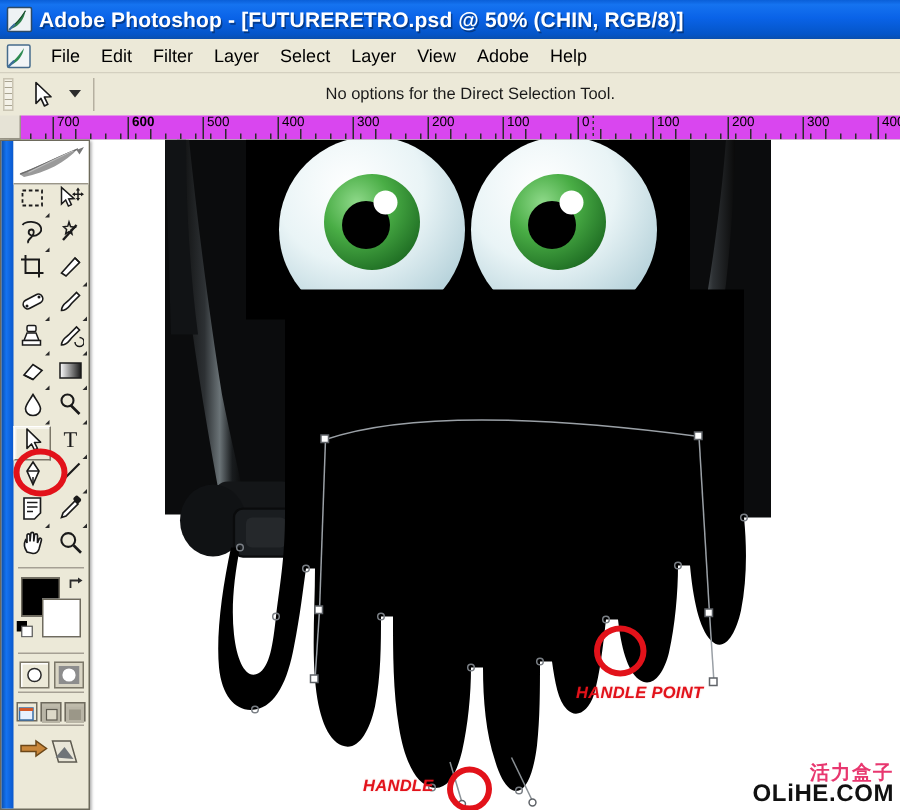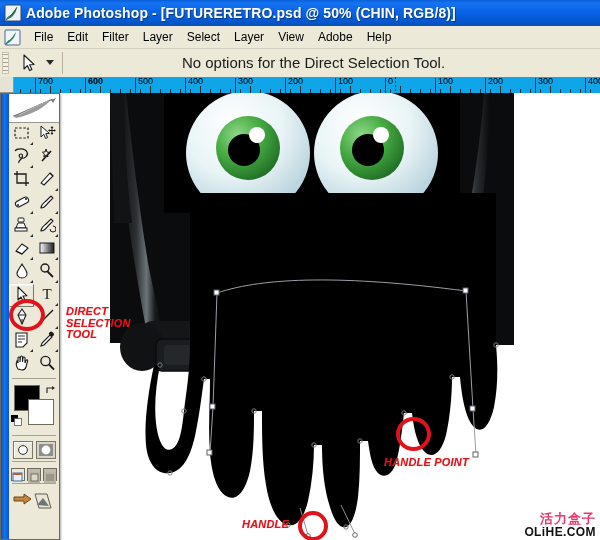--- a/index.html
+++ b/index.html
@@ -49,31 +49,31 @@
   }
   .opt-toolicon{
     width:28px;height:24px;margin-left:6px;display:flex;align-items:center;justify-content:center;flex:0 0 auto;
   }
   .opt-caret{
     width:0;height:0;border-left:4px solid transparent;border-right:4px solid transparent;
     border-top:5px solid #2b2b2b;margin-left:3px;flex:0 0 auto;
   }
   .opt-sep{width:1px;height:22px;background:#b5b0a0;margin-left:8px;flex:0 0 auto;}
   .opt-text{
-    flex:1 1 auto;text-align:center;font-size:15px;color:#1a1a1a;padding-right:36px;
+    flex:1 1 auto;text-align:center;font-size:11px;color:#1a1a1a;padding-right:36px;
   }
 
   
   .ruler-corner{
     position:absolute;left:0;top:77px;width:14px;height:16px;background:#e6e3d6;
     border-right:1px solid #9a9688;border-bottom:1px solid #9a9688;box-sizing:border-box;
   }
   .ruler-h{
     position:absolute;left:14px;top:77px;width:586px;height:16px;
-    background:#0ea5e9;border-bottom:1px solid #6f6b5e;overflow:hidden;
+    background:#d946ef;border-bottom:1px solid #6f6b5e;overflow:hidden;
   }
   .ruler-v{
     position:absolute;left:0;top:93px;width:14px;height:447px;
     background:#e6e3d6;border-right:1px solid #6f6b5e;overflow:hidden;
   }
   .tick{position:absolute;bottom:0;width:1px;background:#2b2b2b;}
   .tickv{position:absolute;right:0;height:1px;background:#2b2b2b;}
   .rlabel{position:absolute;top:0px;font-size:9px;color:#000;line-height:9px;white-space:nowrap;}
   .origin-dash{
     position:absolute;top:0;bottom:0;width:1px;
@@ -136,21 +136,21 @@
     font-size:11px;line-height:11.5px;letter-spacing:0.2px;white-space:pre-line;
     text-shadow:0 0 1px rgba(226,18,26,.35);
   }
   .ring{
     position:absolute;border:4px solid #e2121a;border-radius:50%;box-sizing:border-box;
   }
 
   
   .wm{position:absolute;right:4px;bottom:2px;text-align:right;line-height:1;}
   .wm-cn{color:#e8376f;font-size:13px;font-weight:bold;letter-spacing:1px;}
-  .wm-en{color:#111;font-size:12px;font-weight:bold;letter-spacing:0.4px;margin-top:1px;}
+  .wm-en{color:#111;font-size:16px;font-weight:bold;letter-spacing:0.4px;margin-top:1px;}
 </style>
 </head>
 <body>
 
 <div id="app">
 
   <div class="titlebar">
     <div class="ps-logo">
       <svg width="18" height="18" viewBox="0 0 18 18">
         <rect x="1" y="1" width="16" height="16" rx="1" fill="#eef2f4" stroke="#2d4a66" stroke-width="1"></rect>
@@ -710,23 +710,20 @@
         <svg width="42" height="20" viewBox="0 0 42 20">
           <path d="M1 6 L11 6 L11 3 L18 8 L11 13 L11 10 L1 10 Z" fill="#c8863a" stroke="#6b4718" stroke-width="1"></path>
           <path d="M22 3 L34 3 L38 17 L26 17 Z" fill="#e9e6d8" stroke="#5e5b50" stroke-width="1"></path>
           <path d="M24 14 L30 7 L36 15 Z" fill="#6f7478"></path>
         </svg>
       </div>
     </div>
   </div>
 
   <div class="ring" id="ring-0" style="left: 9px; top: 299px; width: 36px; height: 32px;"></div>
-  <div class="anno" id="anno-0" style="left: 66px; top: 306px;">DIRECT
-SELECTION
-TOOL</div>
 
   <div class="ring" id="ring-1" style="left: 396px; top: 417px; width: 35px; height: 34px;"></div>
   <div class="anno" id="anno-1" style="left: 384px; top: 457px;">HANDLE POINT</div>
 
   <div class="ring" id="ring-2" style="left: 298px; top: 511px; width: 30px; height: 30px;"></div>
   <div class="anno" id="anno-2" style="left: 242px; top: 519px;">HANDLE</div>
 
   <div class="wm">
     <div class="wm-cn">活力盒子</div>
     <div class="wm-en">OLiHE.COM</div>

